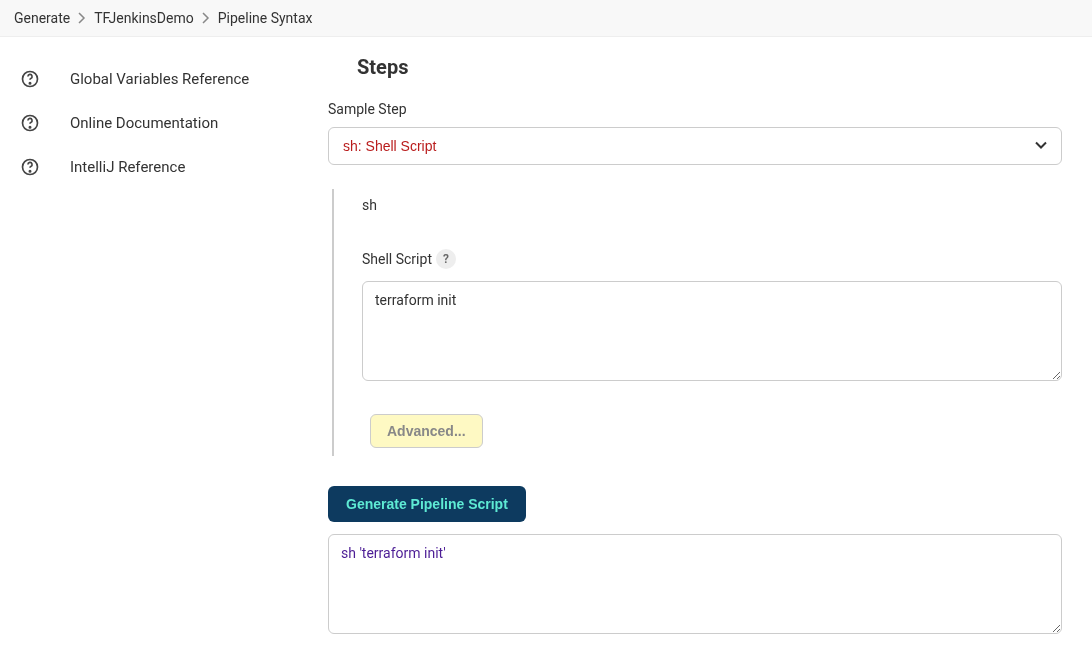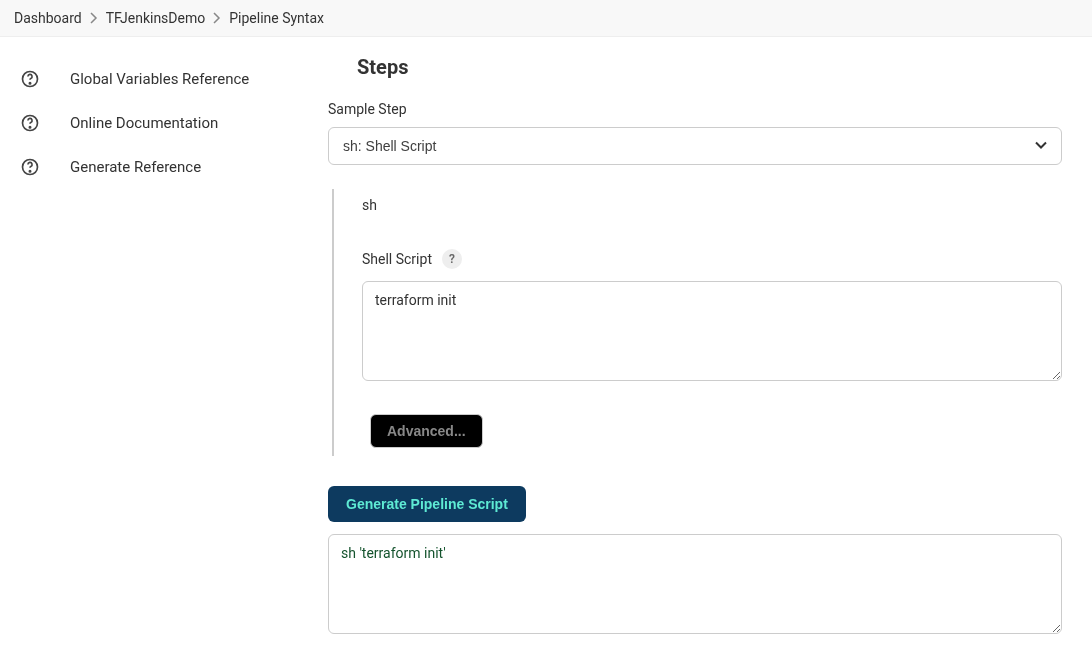--- a/index.html
+++ b/index.html
@@ -79,21 +79,21 @@
     }
     .select-field {
       width: 100%;
       padding: 10px 40px 10px 14px;
       border: 1px solid #ccc;
       border-radius: 6px;
       font-size: 14px;
       background: #fff;
       appearance: none;
       cursor: pointer;
-      color: #404040;
+      color: #b91c1c;
     }
     .select-caret {
       position: absolute;
       right: 14px;
       top: 50%;
       transform: translateY(-50%);
       pointer-events: none;
       color: #333;
     }
     .select-caret svg { width: 14px; height: 14px; }
@@ -104,21 +104,21 @@
       margin-left: 4px;
     }
     .step-title {
       font-size: 14px;
       color: #333;
       margin-bottom: 36px;
     }
     .inline-label-row {
       display: flex;
       align-items: center;
-      gap: 10px;
+      gap: 4px;
       margin-bottom: 12px;
     }
     .help-badge {
       width: 20px;
       height: 20px;
       border-radius: 50%;
       background: #eee;
       color: #666;
       display: inline-flex;
       align-items: center;
@@ -137,21 +137,21 @@
       font-family: inherit;
       resize: vertical;
       color: #333;
     }
     .advanced-btn {
       margin-top: 30px;
       margin-left: 8px;
       padding: 8px 16px;
       border: 1px solid #ccc;
       border-radius: 6px;
-      background: #000000;
+      background: #fef9c3;
       color: #888;
       font-size: 14px;
       font-weight: 600;
       cursor: pointer;
     }
     .generate-btn {
       margin-top: 30px;
       padding: 10px 18px;
       border: none;
       border-radius: 6px;
@@ -164,28 +164,28 @@
     .output-field {
       width: 100%;
       min-height: 100px;
       margin-top: 12px;
       padding: 10px 12px;
       border: 1px solid #ccc;
       border-radius: 6px;
       font-size: 14px;
       font-family: inherit;
       resize: vertical;
-      color: #14532d;
+      color: #4c1d95;
     }
   </style>
 </head>
 <body>
 
 <div class="breadcrumb-bar">
-  <a class="breadcrumb-item">Dashboard</a>
+  <a class="breadcrumb-item">Generate</a>
   <span class="breadcrumb-chevron">
     <svg viewBox="0 0 8 12" fill="none" stroke="currentColor" stroke-width="1.5">
         <polyline points="1,1 6,6 1,11"></polyline>
       </svg>
   </span>
   <a class="breadcrumb-item">TFJenkinsDemo</a>
   <span class="breadcrumb-chevron">
     <svg viewBox="0 0 8 12" fill="none" stroke="currentColor" stroke-width="1.5">
         <polyline points="1,1 6,6 1,11"></polyline>
       </svg>
@@ -216,21 +216,21 @@
       <span>Online Documentation</span>
     </div>
     <div class="sidebar-item">
       <span class="icon">
         <svg viewBox="0 0 24 24" fill="none" stroke="currentColor" stroke-width="2">
             <circle cx="12" cy="12" r="9"></circle>
             <path d="M9.5 9a2.5 2.5 0 1 1 3.5 2.3c-.8.4-1 .9-1 1.7"></path>
             <circle cx="12" cy="17" r="0.8" fill="currentColor"></circle>
           </svg>
       </span>
-      <span>Generate Reference</span>
+      <span>IntelliJ Reference</span>
     </div>
   </nav>
 
   <main class="main">
     <h2 class="steps-heading">Steps</h2>
 
     <label class="field-label">Sample Step</label>
     <div class="select-wrap">
       <input type="text" readonly="" class="select-field" value="sh: Shell Script" style="">
       <span class="select-caret">

